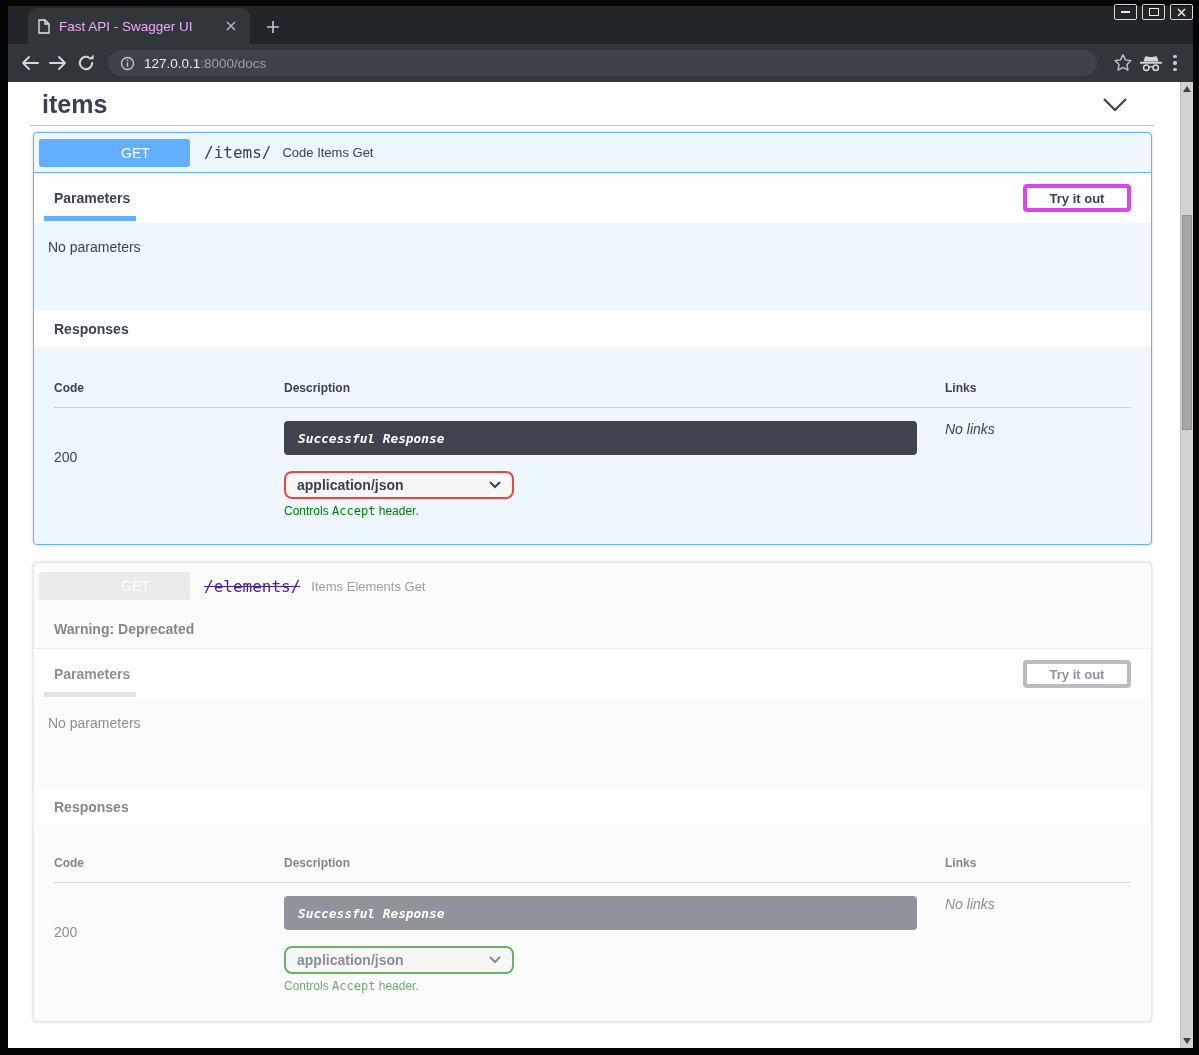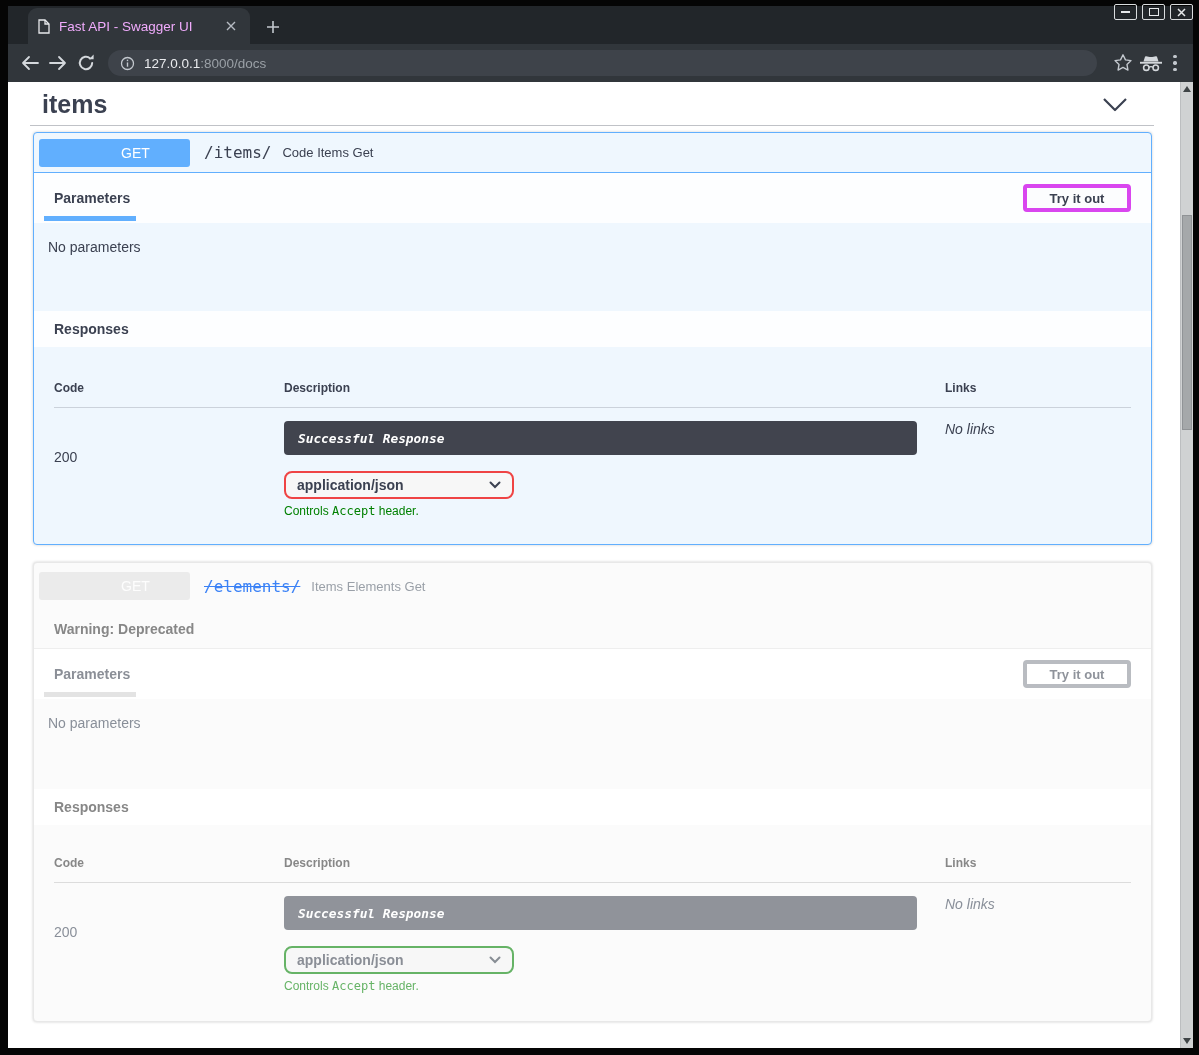--- a/index.html
+++ b/index.html
@@ -46,21 +46,21 @@
   .opblock.get{top:50px;height:413px;background:#eff7fe;border:1px solid #61affe;}
   .opblock.deprecated{top:480px;height:460px;background:#fbfbfb;border:1px solid #e8e8e8;}
   .summary{display:flex;align-items:center;padding-left:5px;box-sizing:border-box;cursor:pointer;}
   .opblock.get .summary{height:40px;border-bottom:1px solid #61affe;}
   .opblock.deprecated .summary{height:46px;}
   .method-badge{width:109px;height:28px;border-radius:3px;display:flex;align-items:center;justify-content:center;
                 font-size:14px;font-weight:normal;color:#ffffff;flex:0 0 auto;padding-left:42px;}
   .opblock.get .method-badge{background:#61affe;}
   .opblock.deprecated .method-badge{background:#ebebeb;color:#fdfdfd;}
   .op-path{font-family:"DejaVu Sans Mono",monospace;font-weight:normal;font-size:16px;color:#3b4151;margin-left:14px;text-align:center;}
-  .opblock.deprecated .op-path{color:#3b82f6;text-decoration:line-through;}
+  .opblock.deprecated .op-path{color:#4c1d95;text-decoration:line-through;}
   .op-desc{font-size:13px;color:#3b4151;margin-left:11px;}
   .opblock.deprecated .op-desc{color:#9aa0a8;}
   .warning-row{height:40px;display:flex;align-items:center;padding-left:20px;border-bottom:1px solid rgba(0,0,0,.05);box-sizing:border-box;}
   .warning-text{font-size:14px;font-weight:bold;color:#878787;}
   .sec-header{height:50px;display:flex;justify-content:space-between;align-items:center;
               padding:0 20px;background:rgba(255,255,255,.85);box-sizing:border-box;}
   .opblock.deprecated .sec-header{background:#ffffff;}
   .params-tab{font-size:14px;font-weight:bold;color:#3b4151;position:relative;}
   .params-tab::after{content:"";position:absolute;left:-10px;right:-6px;bottom:-15px;height:5px;background:#61affe;}
   .opblock.deprecated .params-tab{color:#8b8f97;}

